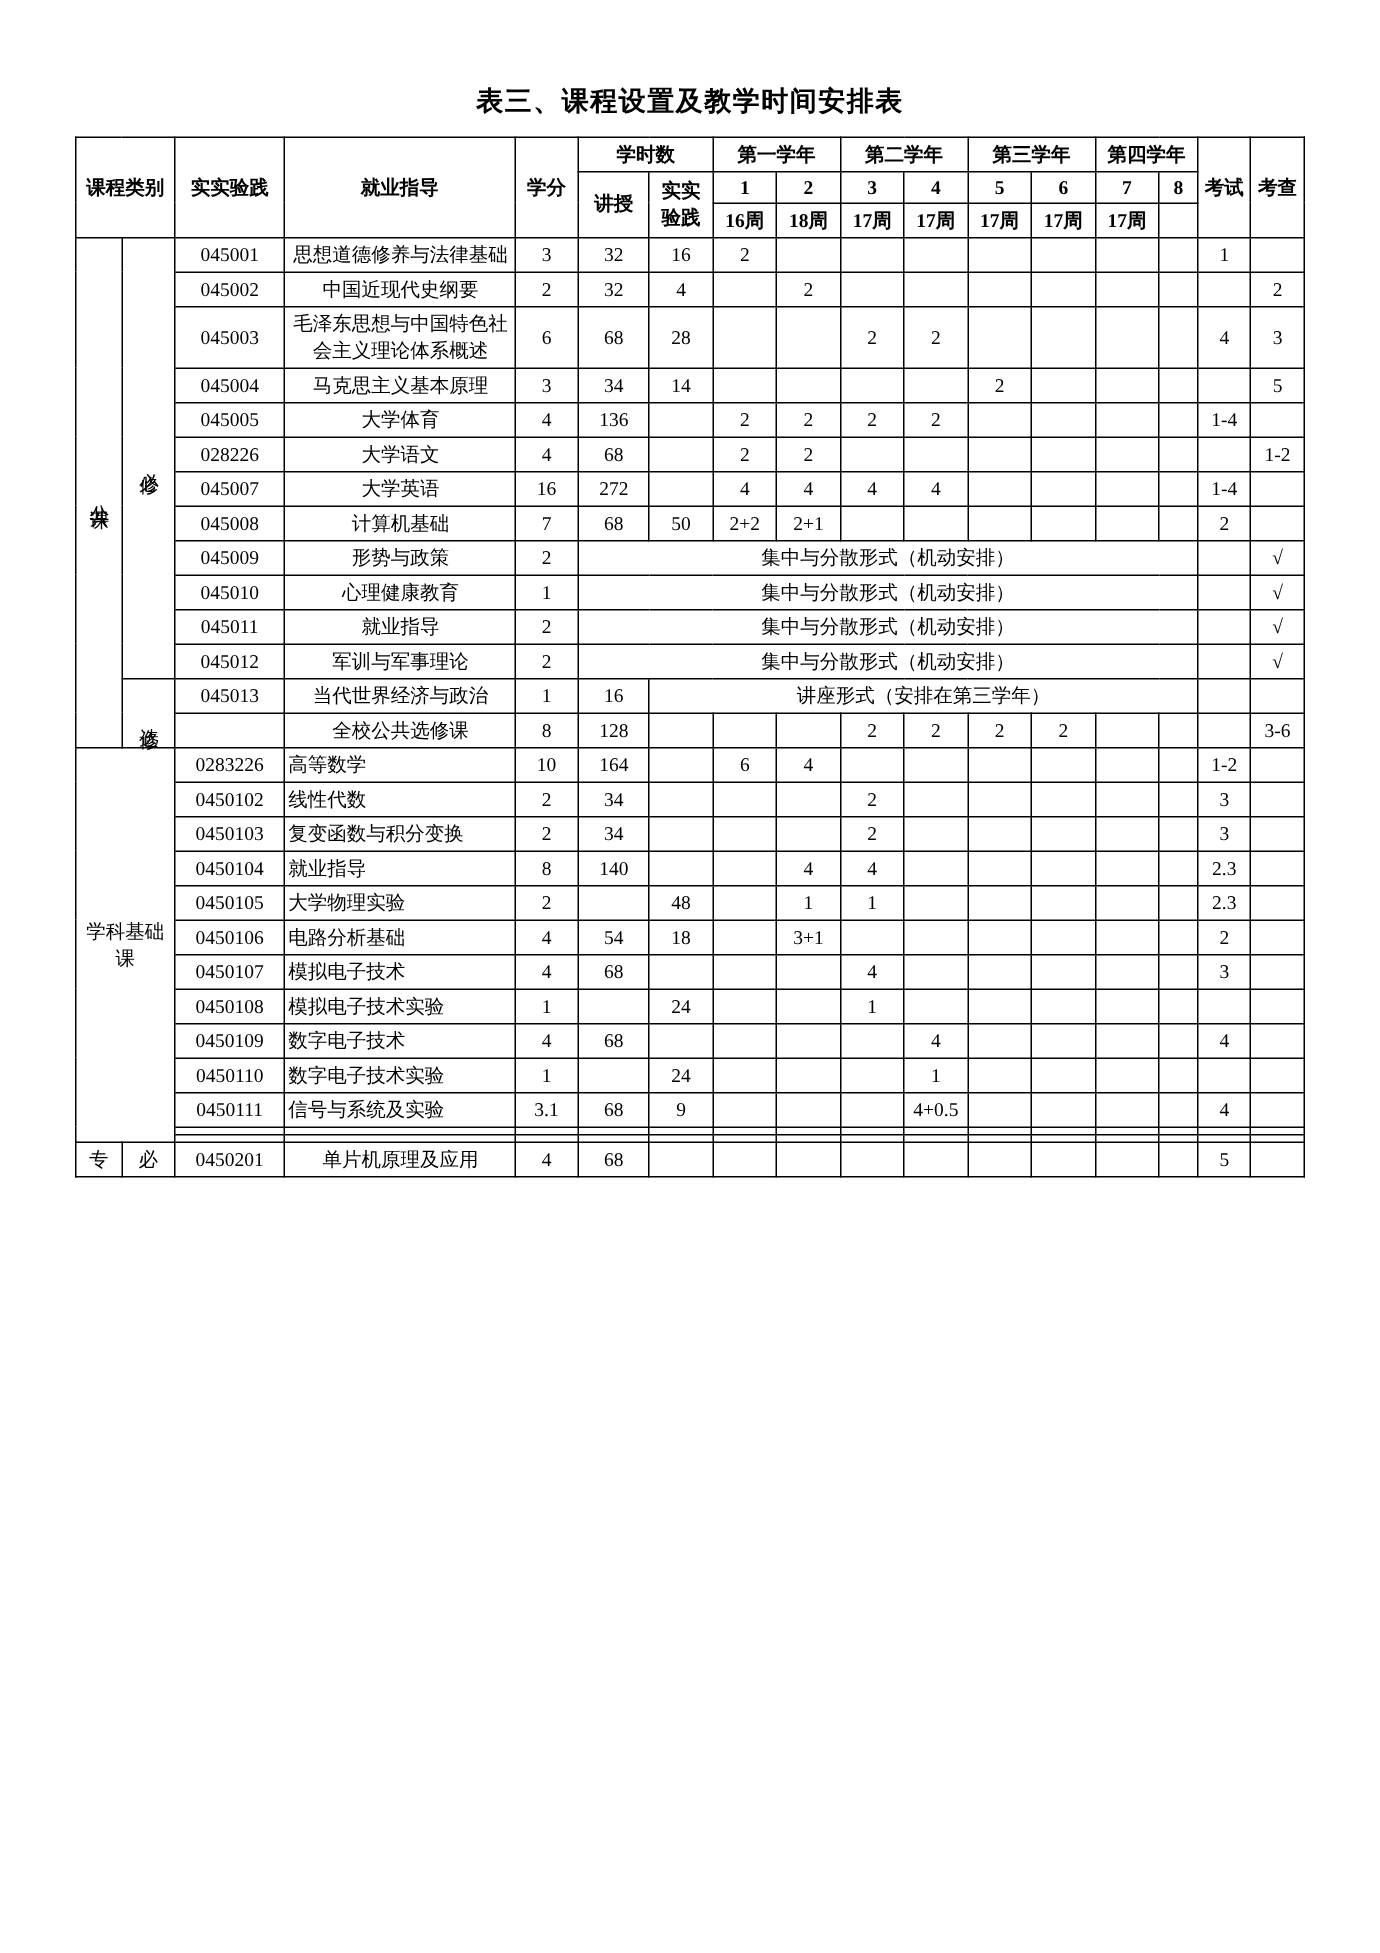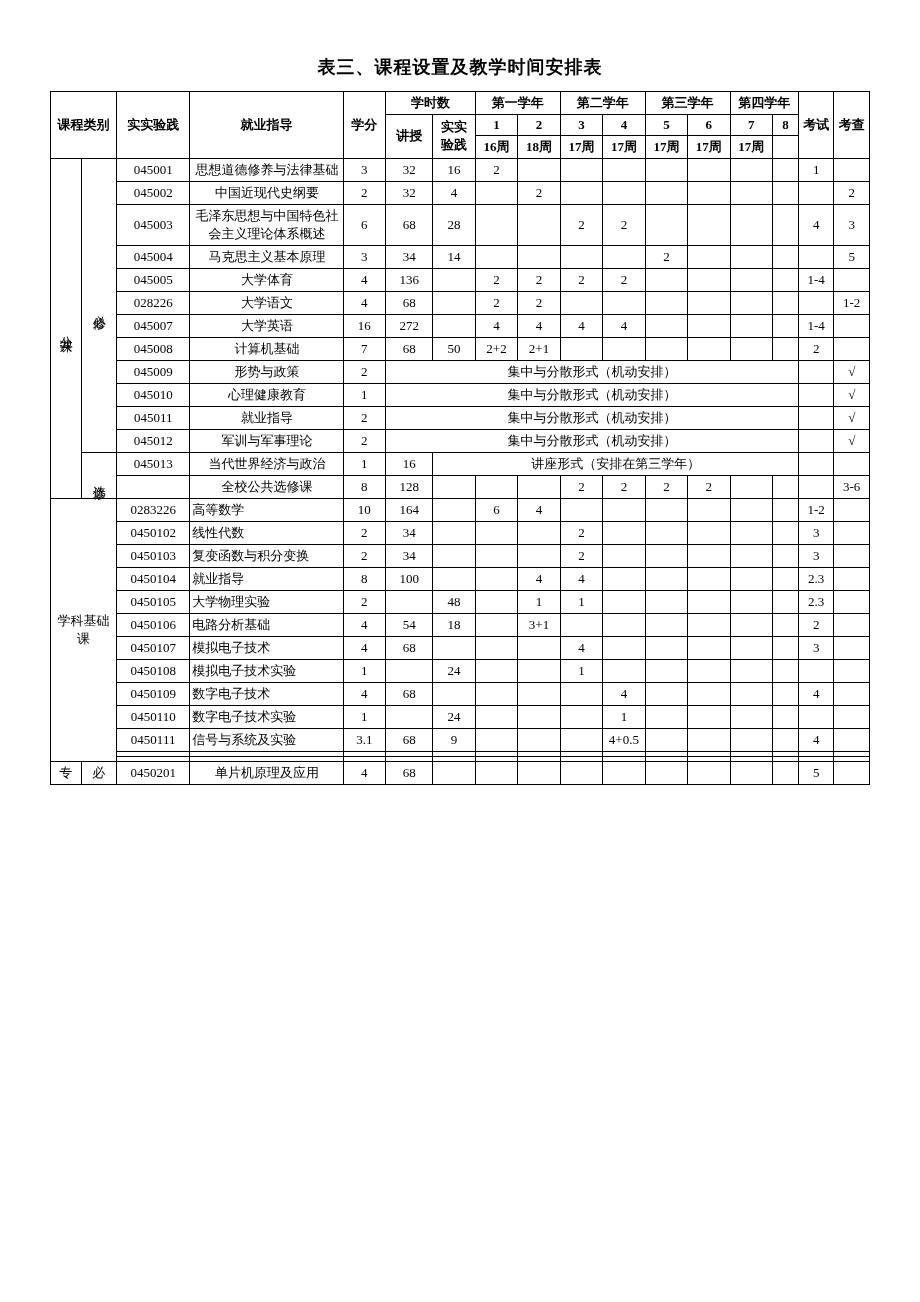--- a/index.html
+++ b/index.html
@@ -359,21 +359,21 @@
         <td></td>
         <td></td>
         <td></td>
         <td>3</td>
         <td></td>
       </tr>
       <tr>
         <td>0450104</td>
         <td class="center-name">就业指导</td>
         <td>8</td>
-        <td>100</td>
+        <td>140</td>
         <td></td>
         <td></td>
         <td>4</td>
         <td>4</td>
         <td></td>
         <td></td>
         <td></td>
         <td></td>
         <td></td>
         <td>2.3</td>

